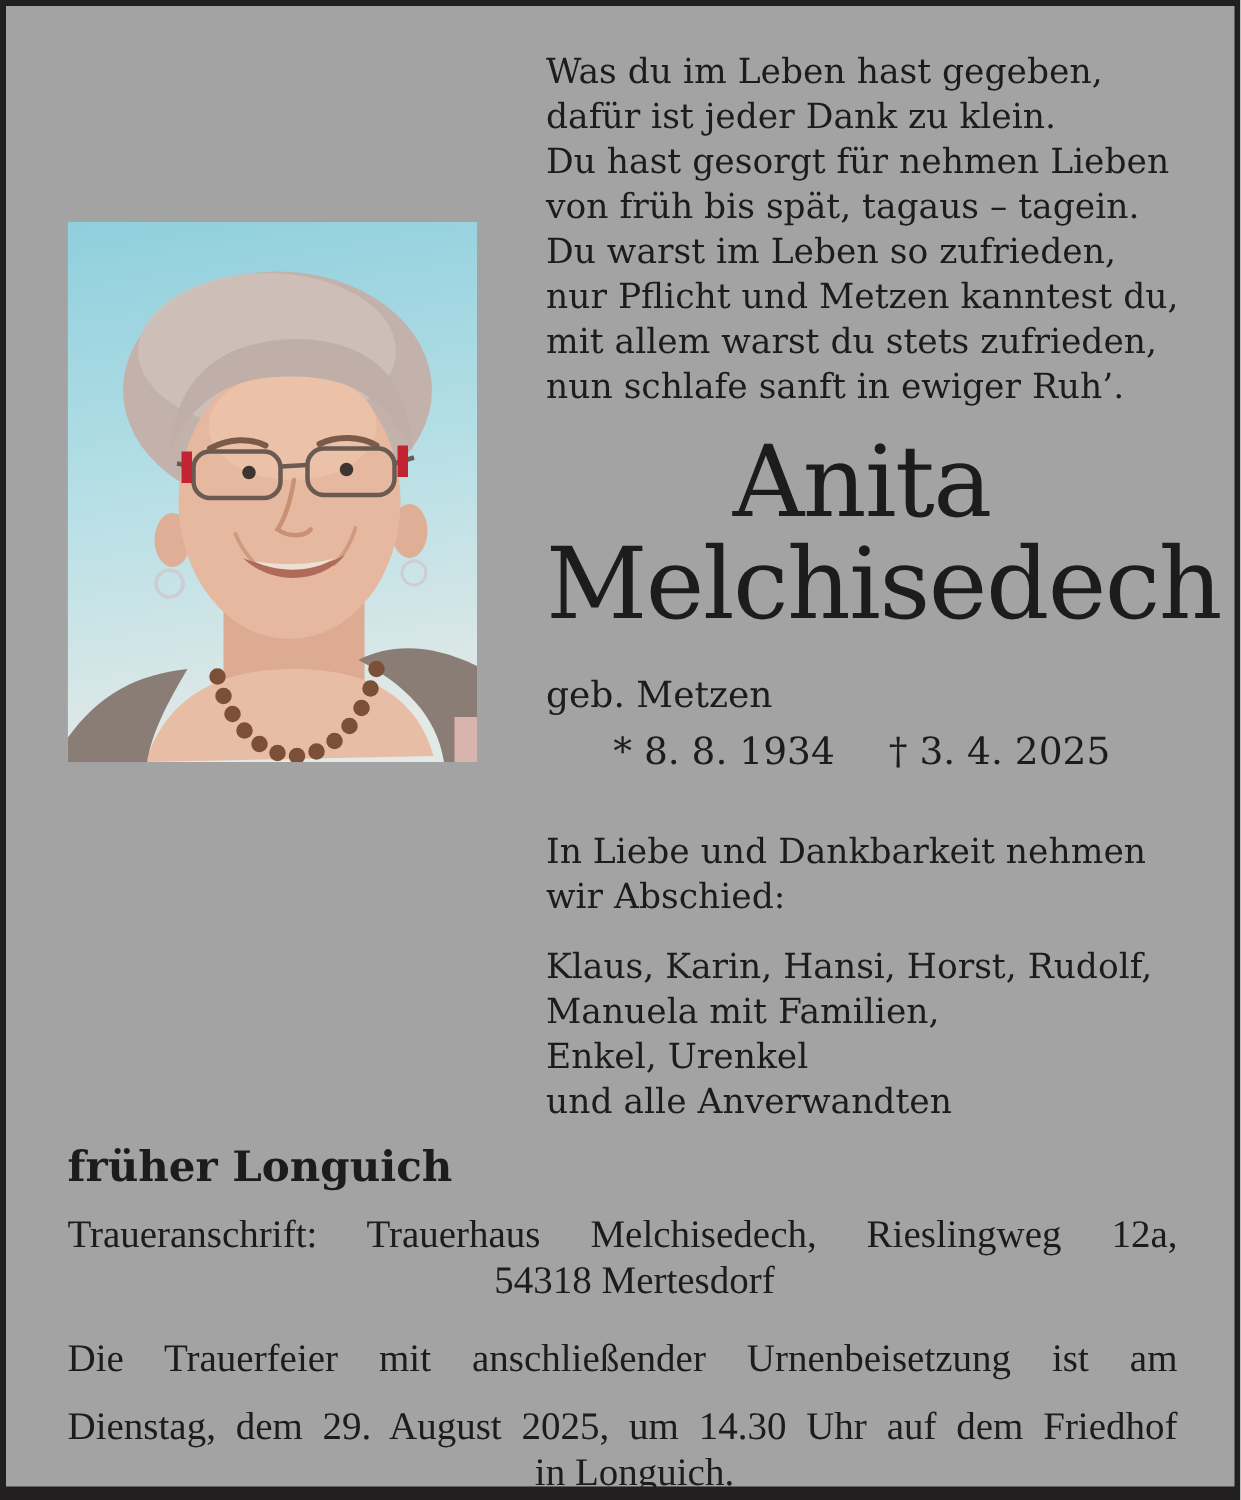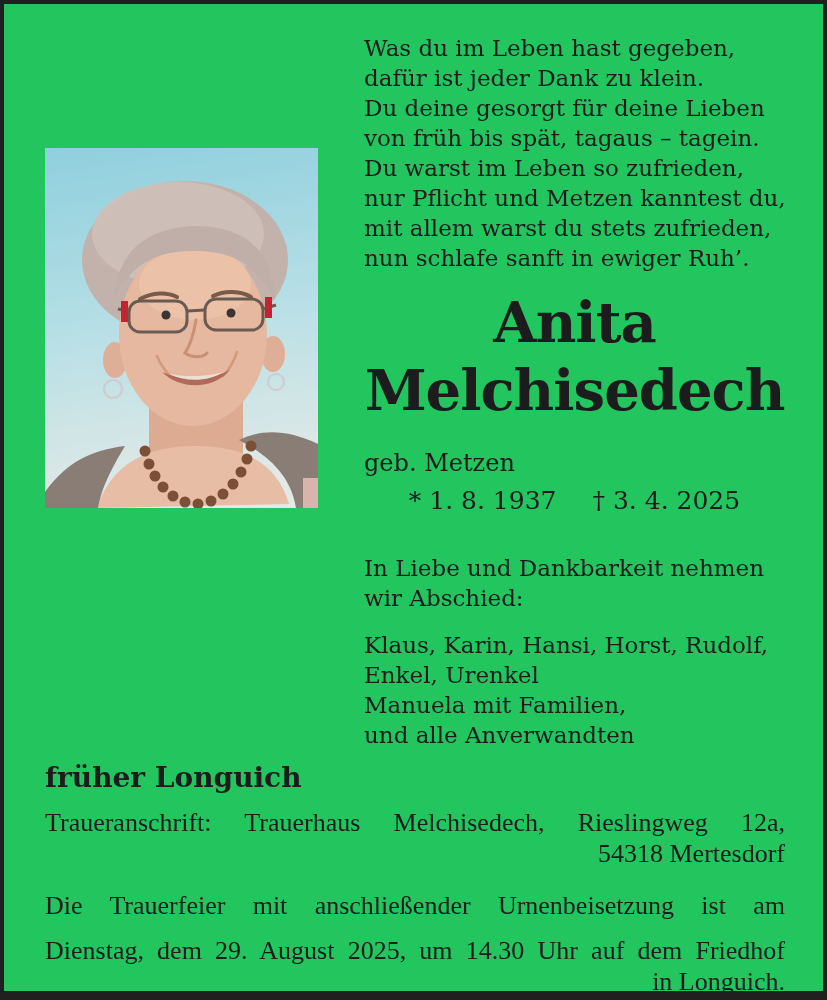--- a/index.html
+++ b/index.html
@@ -1,19 +1,19 @@
 <!DOCTYPE html>
 <html><head>
 <meta charset="utf-8">
 <style>
   html,body{margin:0;padding:0;background:#ffffff;}
   .sheet{
     position:relative;
     width:827px;height:1000px;
-    background:#22c55e;
+    background:#a3a3a3;
     color:#1c1c1e;
     font-family:"DejaVu Serif", serif;
     overflow:hidden;
   }
   .frame{
     position:absolute;inset:0;
     border:4px solid #211f20;
     border-bottom-width:9px;
     pointer-events:none;
     box-sizing:border-box;
@@ -27,22 +27,22 @@
   .photo svg{display:block;width:100%;height:100%;}
   
   .rcol{
     position:absolute;left:364px;top:33px;width:421px;
   }
   .poem{font-size:23px;line-height:30px;}
   .poem div{white-space:nowrap;}
   .name{
     margin-top:15px;
     text-align:center;
-    font-weight:bold;
-    font-size:56px;
+    font-weight:normal;
+    font-size:66px;
     line-height:68px;
     letter-spacing:-1px;
     white-space:nowrap;
   }
   .maiden{
     margin-top:24px;
     text-align:left;
     font-size:24px;line-height:30px;
   }
   .dates{
@@ -62,21 +62,21 @@
   }
   .intro div,.mourners div{white-space:nowrap;}
   
   .footer{
     position:absolute;left:45px;top:762px;width:740px;
     font-family:"Liberation Serif", serif;
     font-size:26px;line-height:31px;
   }
   .residence{font-weight:bold;font-family:"DejaVu Serif", serif;font-size:28px;line-height:31px;}
   .jline{text-align:justify;text-align-last:justify;margin-top:14px;}
-  .lline{text-align:right;margin-left:16px;}
+  .lline{text-align:center;margin-left:16px;}
   .ceremony{margin-top:21px;}
 </style>
 </head>
 <body>
 
 <div class="sheet">
 
   <figure class="photo" style="margin:0" title="Portrait of elderly woman with short grey hair, glasses with red temple accents, beaded necklace, light blue studio background">
     <svg viewBox="0 0 273 360" preserveAspectRatio="none">
       <defs>
@@ -149,48 +149,48 @@
           <circle cx="202" cy="311" r="5.5"></circle>
         <circle cx="206" cy="298" r="5.5"></circle>
       </g>
     </svg>
   </figure>
 
   <div class="rcol">
     <div class="poem">
       <div>Was du im Leben hast gegeben,</div>
       <div>dafür ist jeder Dank zu klein.</div>
-      <div>Du deine gesorgt für deine Lieben</div>
+      <div>Du hast gesorgt für nehmen Lieben</div>
       <div>von früh bis spät, tagaus – tagein.</div>
       <div>Du warst im Leben so zufrieden,</div>
       <div>nur Pflicht und Metzen kanntest du,</div>
       <div>mit allem warst du stets zufrieden,</div>
       <div>nun schlafe sanft in ewiger Ruh’.</div>
     </div>
 
     <div class="name">
       <div>Anita</div>
       <div>Melchisedech</div>
     </div>
 
     <div class="maiden">geb. Metzen</div>
 
     <div class="dates">
-      <span class="birth">* 1. 8. 1937</span><span>† 3. 4. 2025</span>
+      <span class="birth">* 8. 8. 1934</span><span>† 3. 4. 2025</span>
     </div>
 
     <div class="intro">
       <div>In Liebe und Dankbarkeit nehmen</div>
       <div>wir Abschied:</div>
     </div>
 
     <div class="mourners">
       <div>Klaus, Karin, Hansi, Horst, Rudolf,</div>
+      <div>Manuela mit Familien,</div>
       <div>Enkel, Urenkel</div>
-      <div>Manuela mit Familien,</div>
       <div>und alle Anverwandten</div>
     </div>
   </div>
 
   <div class="footer">
     <div class="residence">früher Longuich</div>
     <div>
       <div class="jline">Traueranschrift: Trauerhaus Melchisedech, Rieslingweg 12a,</div>
       <div class="lline">54318 Mertesdorf</div>
     </div>

